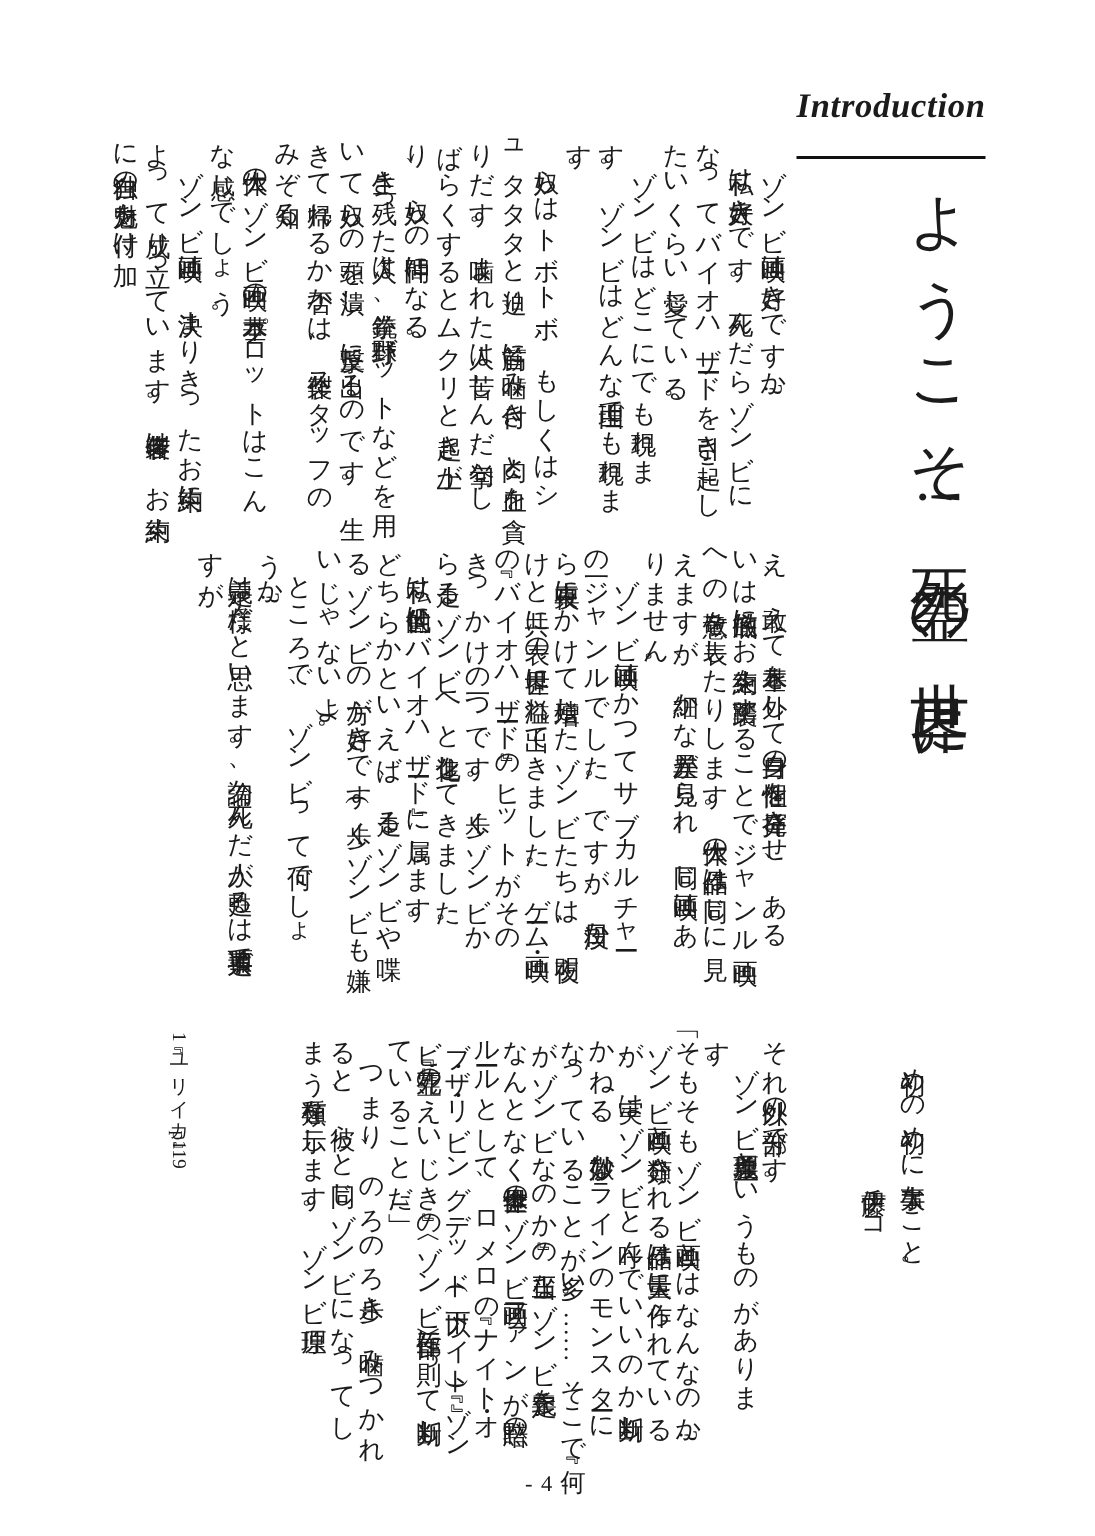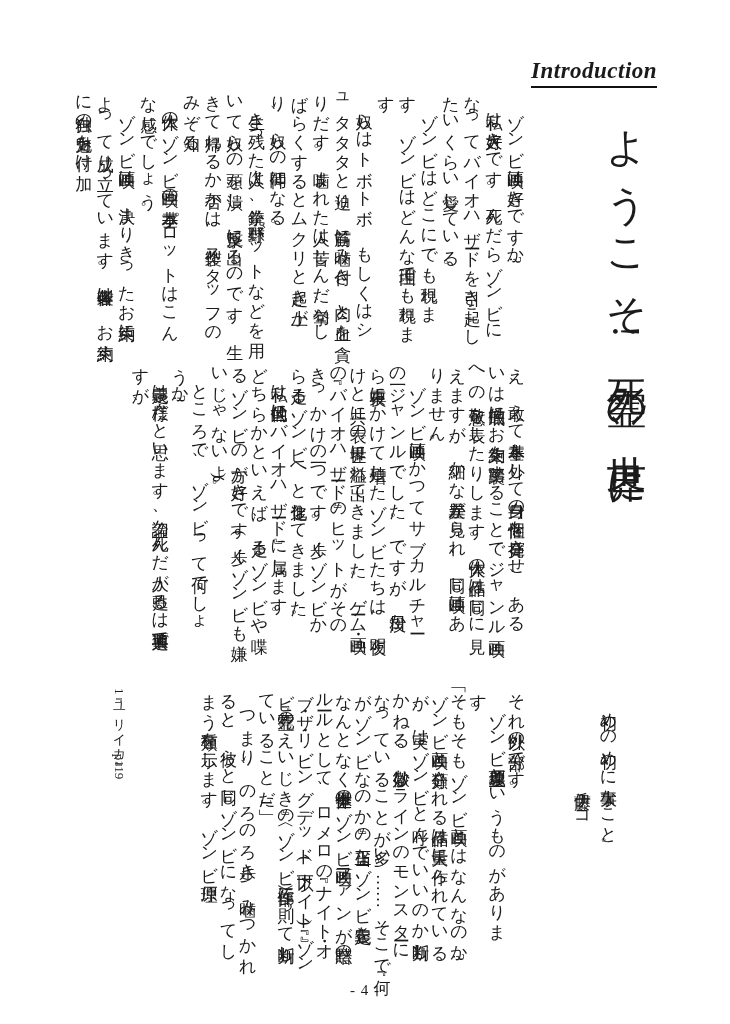--- a/index.html
+++ b/index.html
@@ -21,21 +21,21 @@
   }
   .intro-header {
     position: absolute;
     left: 531px;
     top: 58px;
     font-size: 23px;
     font-weight: bold;
     font-style: italic;
     letter-spacing: 0.5px;
     border-bottom: 2px solid #111;
-    padding-bottom: 2px;
+    padding-bottom: 20px;
     text-align: center;
   }
   .main-title {
     position: absolute;
     left: 599px;
     top: 102px;
     height: 580px;
     font-size: 40px;
     letter-spacing: 10px;
     font-weight: 400;

